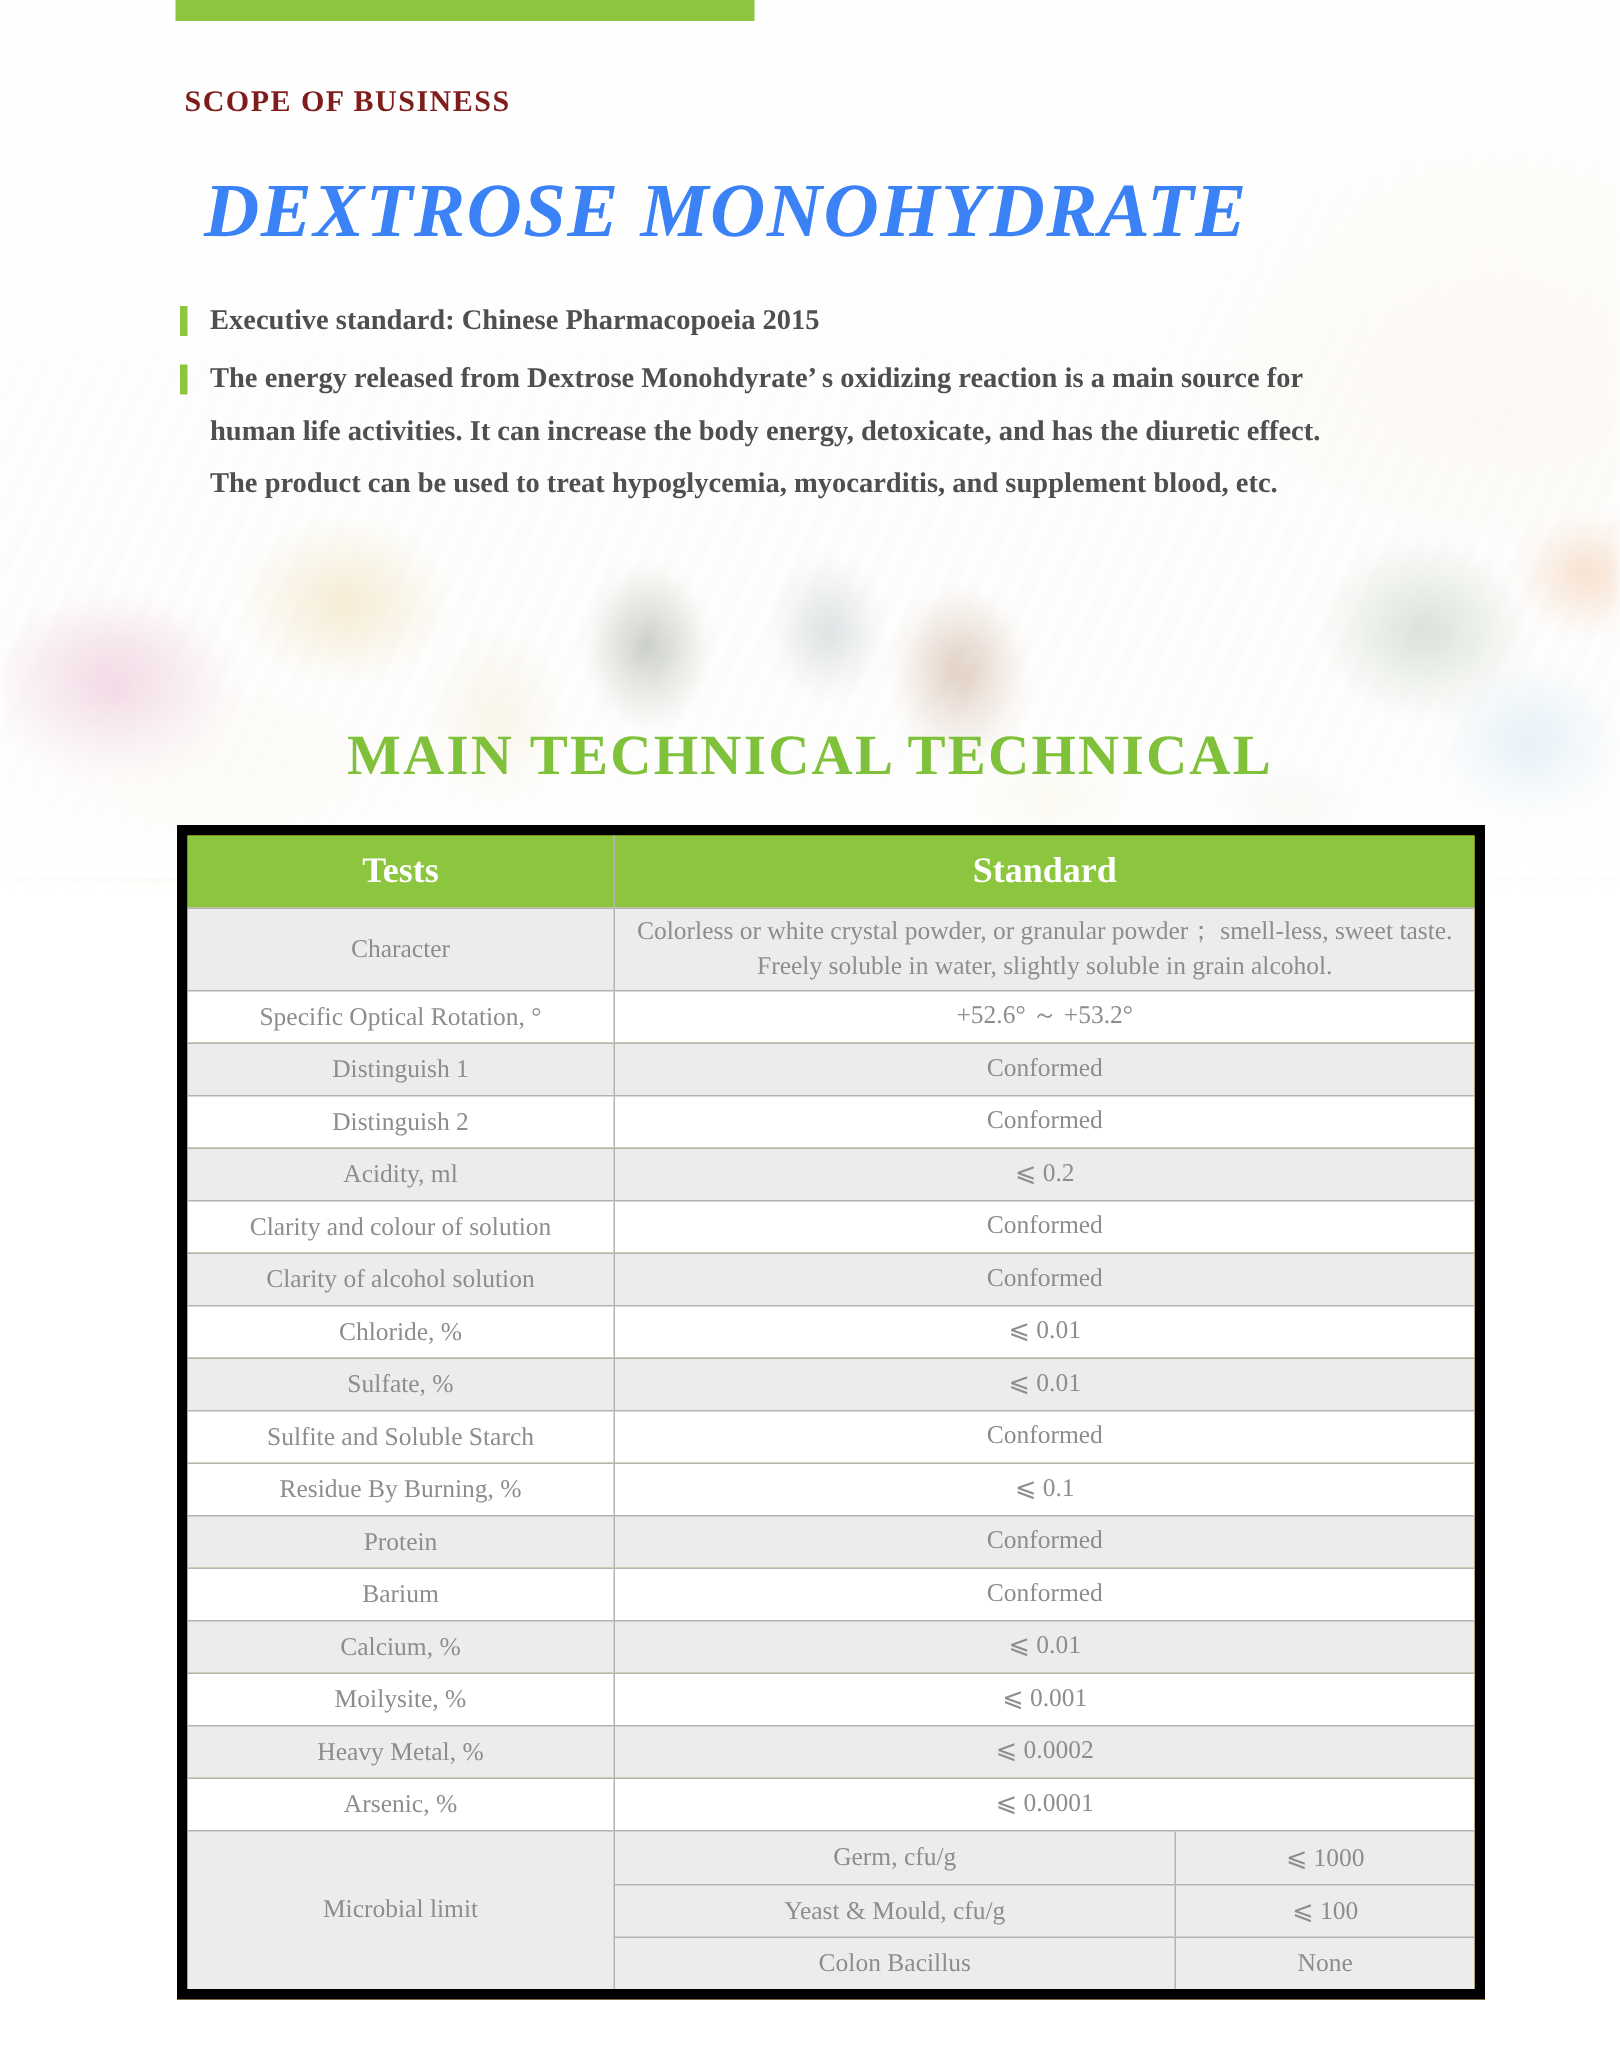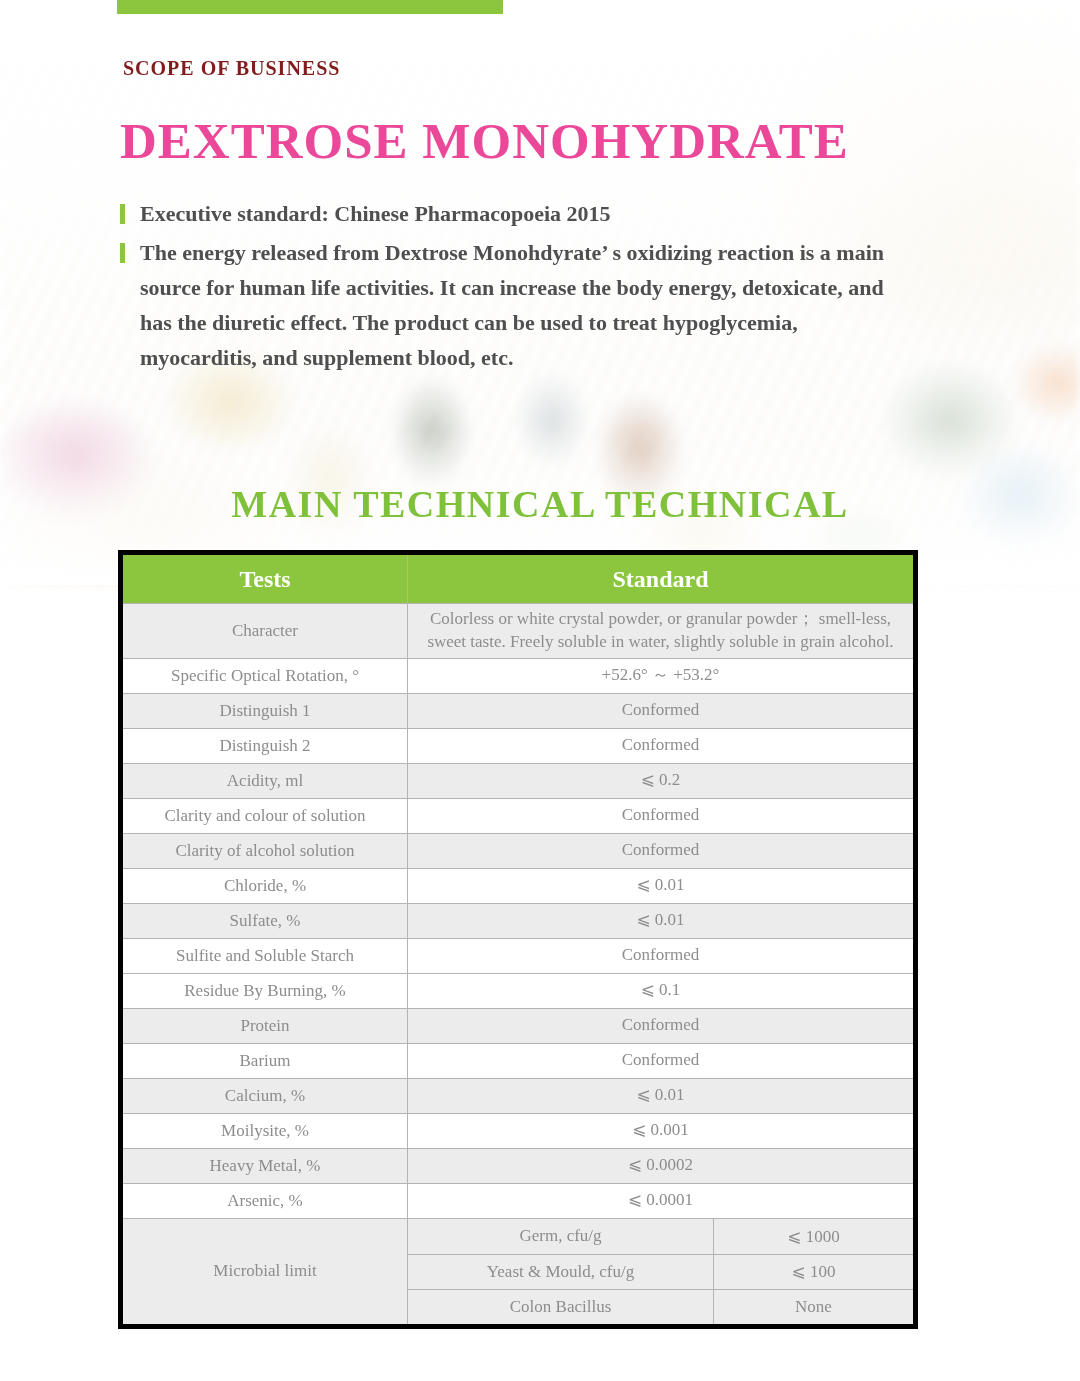--- a/index.html
+++ b/index.html
@@ -38,35 +38,35 @@
       rgba(255,255,255,0.70) 520px,
       #ffffff 580px);
   }
   
   .top-bar{ position:absolute; left:117px; top:0; width:386px; height:14px; background:#8CC63E; }
   .scope{
     position:absolute; left:123px; top:57px;
     font-size:20px; font-weight:bold; letter-spacing:1px; color:#7f1d1d;
   }
   .main-title{
-    position:absolute; left:120px; top:112px; width:880px;
-    font-size:51px; font-weight:bold; letter-spacing:1px; color:#ec4899; white-space:nowrap;
+    position:absolute; left:136px; top:112px; width:880px;
+    font-size:51px; font-weight:bold; letter-spacing:1px; color:#3b82f6; white-space:nowrap;font-style:italic;
   }
   .bullets{ position:absolute; left:120px; top:196px; width:790px; }
   .bullet{ position:relative; padding-left:20px; margin-bottom:4px;
-    font-size:22px; font-weight:bold; color:#4f4f4f; line-height:35px; }
+    font-size:19px; font-weight:bold; color:#4f4f4f; line-height:35px; }
   .bullet-bar{ position:absolute; left:0; top:8px; width:5px; height:20px; background:#8CC63E; }
   .section-title{
     position:absolute; left:0; top:482px; width:1080px; text-align:center;
     font-size:38px; font-weight:bold; letter-spacing:1.5px; color:#7FC13A;
   }
   
   .spec-table{
-    position:absolute; left:118px; top:550px; width:800px;
-    border:5px solid #000000; background:#eab308;
+    position:absolute; left:118px; top:550px; width:872px;
+    border:7px solid #000000; background:#eab308;
     font-size:17px; color:#8d8d8d;
   }
   .thead{ display:flex; height:48px; background:#8CC63E; color:#ffffff;
     font-weight:bold; font-size:24px; }
   .thead .cell{ display:flex; align-items:center; justify-content:center; }
   .cell-test{ width:285px; flex:0 0 285px; border-right:1px solid #b3b3b3; }
   .cell-std{ flex:1; }
   .row{ display:flex; min-height:35px; border-top:1px solid #b3b3b3; background:#ffffff; }
   .row.shaded{ background:#ECECEC; }
   .row .cell{ display:flex; align-items:center; justify-content:center;

